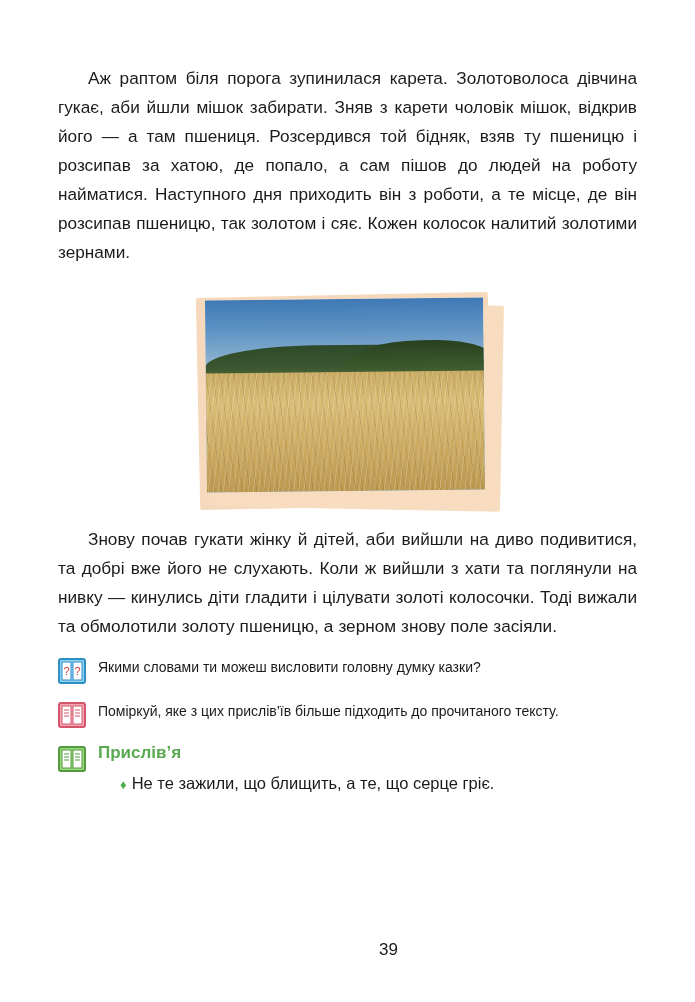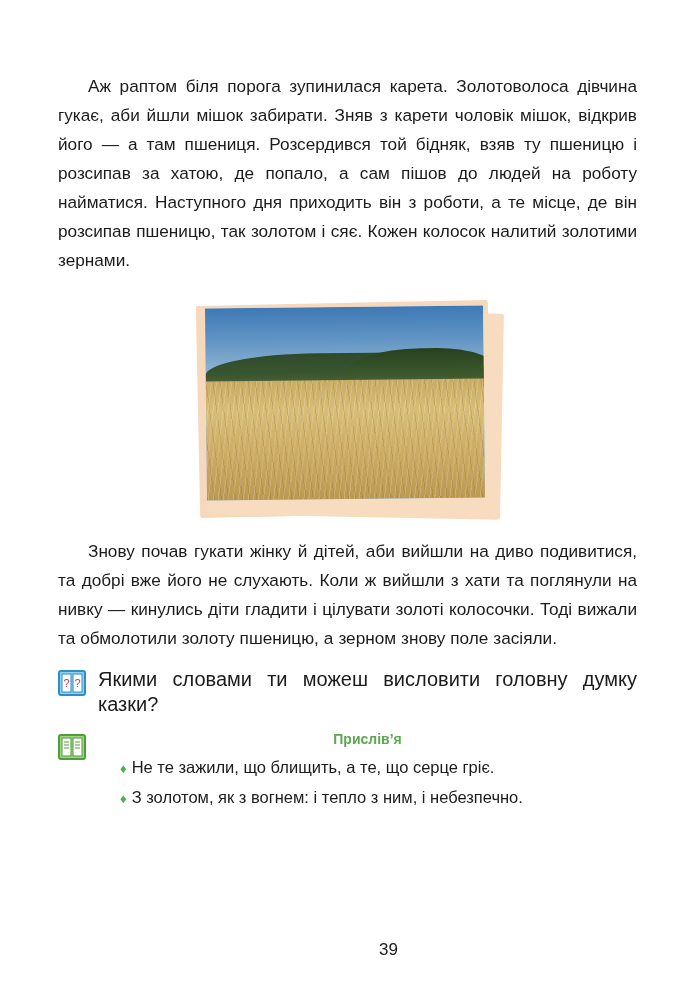--- a/index.html
+++ b/index.html
@@ -17,21 +17,21 @@
   }
   .page {
     position: absolute;
     left: 0; top: 0;
     width: 695px;
     height: 1002px;
     box-sizing: border-box;
     padding: 60px 58px 20px 58px;
   }
   p.body-text {
-    margin: 12px 0 0 0;
+    margin: 4px 0 0 0;
     font-size: 17.2px;
     line-height: 29px;
     text-align: justify;
     text-indent: 30px;
     letter-spacing: 0px;
     word-spacing: 0.2px;
   }
   
   .photo-wrap {
     position: relative;
@@ -108,29 +108,28 @@
     margin-top: 14px;
   }
   .q-icon {
     flex: 0 0 auto;
     width: 28px;
     height: 28px;
     margin-right: 12px;
     margin-top: 2px;
   }
   .q-text {
-    font-size: 20px;
+    font-size: 14px;
     line-height: 25px;
     text-align: justify;
     flex: 1 1 auto;
   }
   .proverbs-head {
-    text-align: center;
     color: #5aa84f;
-    font-size: 14px;
+    font-size: 17px;
     font-weight: bold;
     margin: 0 0 6px 0;
   }
   .proverb-line {
     font-size: 16.5px;
     line-height: 28px;
     padding-left: 22px;
   }
   .diamond {
     color: #4db14d;
@@ -177,40 +176,53 @@
         <rect x="1" y="2" width="26" height="24" rx="2" fill="#8fd3f4" stroke="#2f8fc4" stroke-width="2"></rect>
         <rect x="4" y="5" width="9" height="18" fill="#ffffff" stroke="#2f8fc4" stroke-width="1"></rect>
         <rect x="15" y="5" width="9" height="18" fill="#ffffff" stroke="#2f8fc4" stroke-width="1"></rect>
         <text x="8.5" y="18" font-size="11" font-family="Liberation Sans, sans-serif" fill="#d43b3b" text-anchor="middle">?</text>
         <text x="19.5" y="18" font-size="11" font-family="Liberation Sans, sans-serif" fill="#d43b3b" text-anchor="middle">?</text>
       </svg>
     </span>
     <span class="q-text">Якими словами ти можеш висловити головну думку казки?</span>
   </div>
 
+  <div class="q-block">
+    <span class="q-icon">
+      <svg width="28" height="28" viewBox="0 0 28 28">
+        <rect x="1" y="2" width="26" height="24" rx="2" fill="#f6a6b2" stroke="#d4566b" stroke-width="2"></rect>
+        <rect x="4" y="5" width="9" height="18" fill="#ffffff" stroke="#d4566b" stroke-width="1"></rect>
+        <rect x="15" y="5" width="9" height="18" fill="#ffffff" stroke="#d4566b" stroke-width="1"></rect>
+        <line x1="6" y1="9" x2="11" y2="9" stroke="#d4566b" stroke-width="1"></line>
+        <line x1="6" y1="12" x2="11" y2="12" stroke="#d4566b" stroke-width="1"></line>
+        <line x1="6" y1="15" x2="11" y2="15" stroke="#d4566b" stroke-width="1"></line>
+        <line x1="17" y1="9" x2="22" y2="9" stroke="#d4566b" stroke-width="1"></line>
+        <line x1="17" y1="12" x2="22" y2="12" stroke="#d4566b" stroke-width="1"></line>
+        <line x1="17" y1="15" x2="22" y2="15" stroke="#d4566b" stroke-width="1"></line>
+      </svg>
+    </span>
+    <span class="q-text">Поміркуй, яке з цих прислів’їв більше підходить до прочитаного тексту.</span>
+  </div>
 
   <div class="q-block">
     <span class="q-icon">
       <svg width="28" height="28" viewBox="0 0 28 28">
         <rect x="1" y="2" width="26" height="24" rx="2" fill="#9ed97f" stroke="#4f9b3d" stroke-width="2"></rect>
         <rect x="4" y="5" width="9" height="18" fill="#ffffff" stroke="#4f9b3d" stroke-width="1"></rect>
         <rect x="15" y="5" width="9" height="18" fill="#ffffff" stroke="#4f9b3d" stroke-width="1"></rect>
         <line x1="6" y1="9" x2="11" y2="9" stroke="#4f9b3d" stroke-width="1"></line>
         <line x1="6" y1="12" x2="11" y2="12" stroke="#4f9b3d" stroke-width="1"></line>
         <line x1="6" y1="15" x2="11" y2="15" stroke="#4f9b3d" stroke-width="1"></line>
         <line x1="17" y1="9" x2="22" y2="9" stroke="#4f9b3d" stroke-width="1"></line>
         <line x1="17" y1="12" x2="22" y2="12" stroke="#4f9b3d" stroke-width="1"></line>
         <line x1="17" y1="15" x2="22" y2="15" stroke="#4f9b3d" stroke-width="1"></line>
       </svg>
     </span>
     <div class="proverbs-wrap">
       <div class="proverbs-head">Прислів’я</div>
       <div class="proverb-line">
         <span class="diamond">♦</span><span>Не те зажили, що блищить, а те, що серце гріє.</span>
       </div>
-      <div class="proverb-line">
-        <span class="diamond">♦</span><span>З золотом, як з вогнем: і тепло з ним, і небезпечно.</span>
-      </div>
     </div>
   </div>
 
   <div class="page-number">39</div>
 </div>
 
 </body></html>

